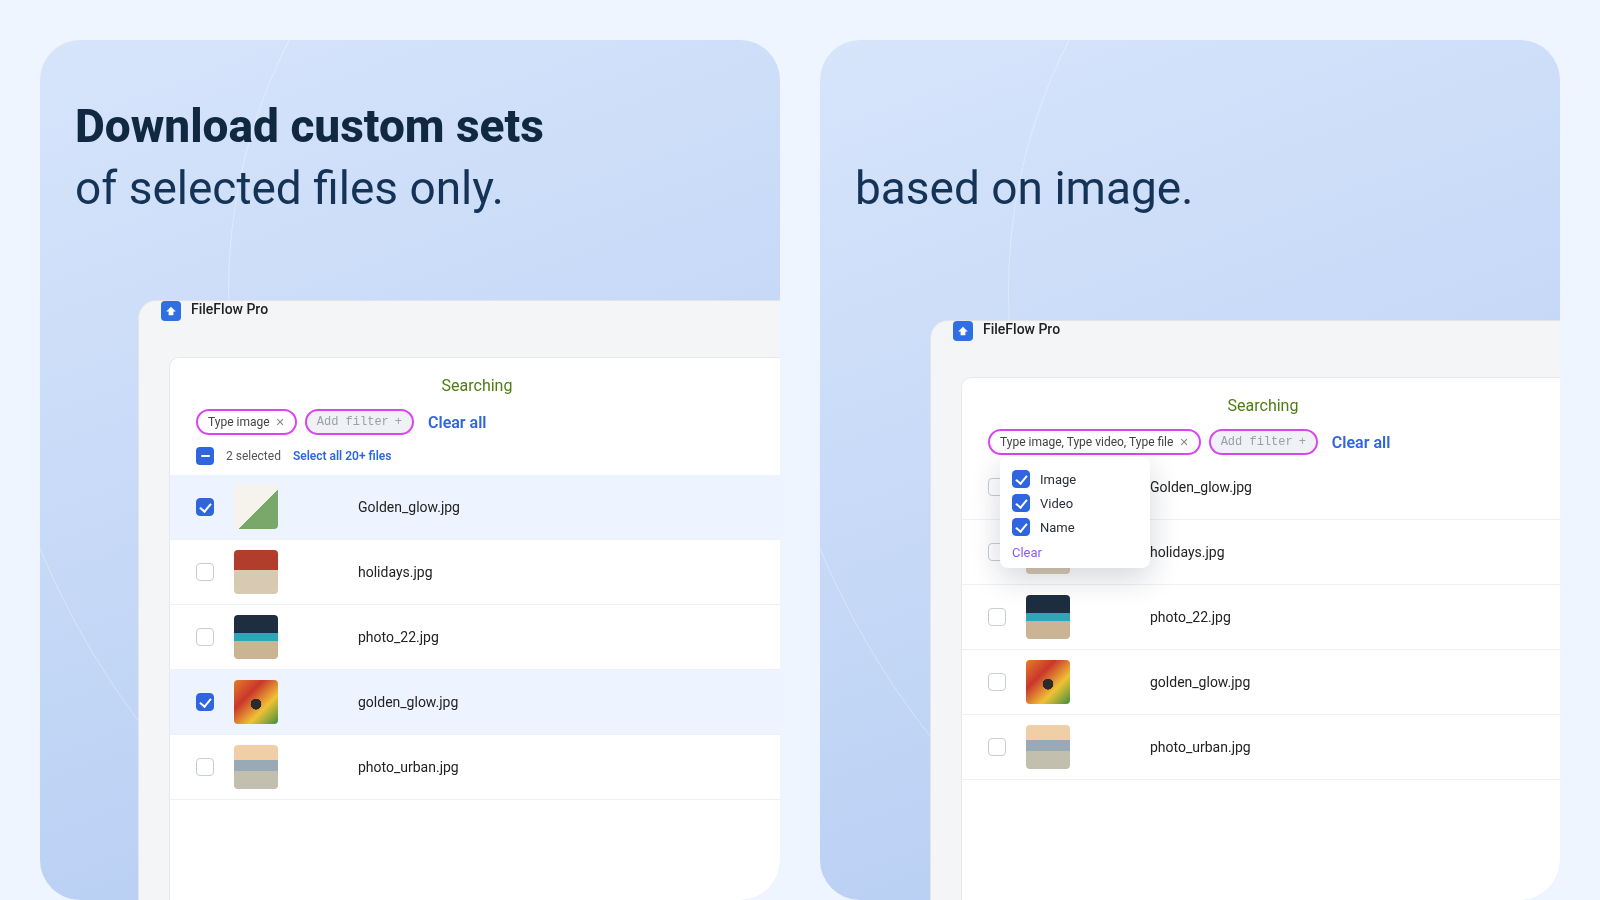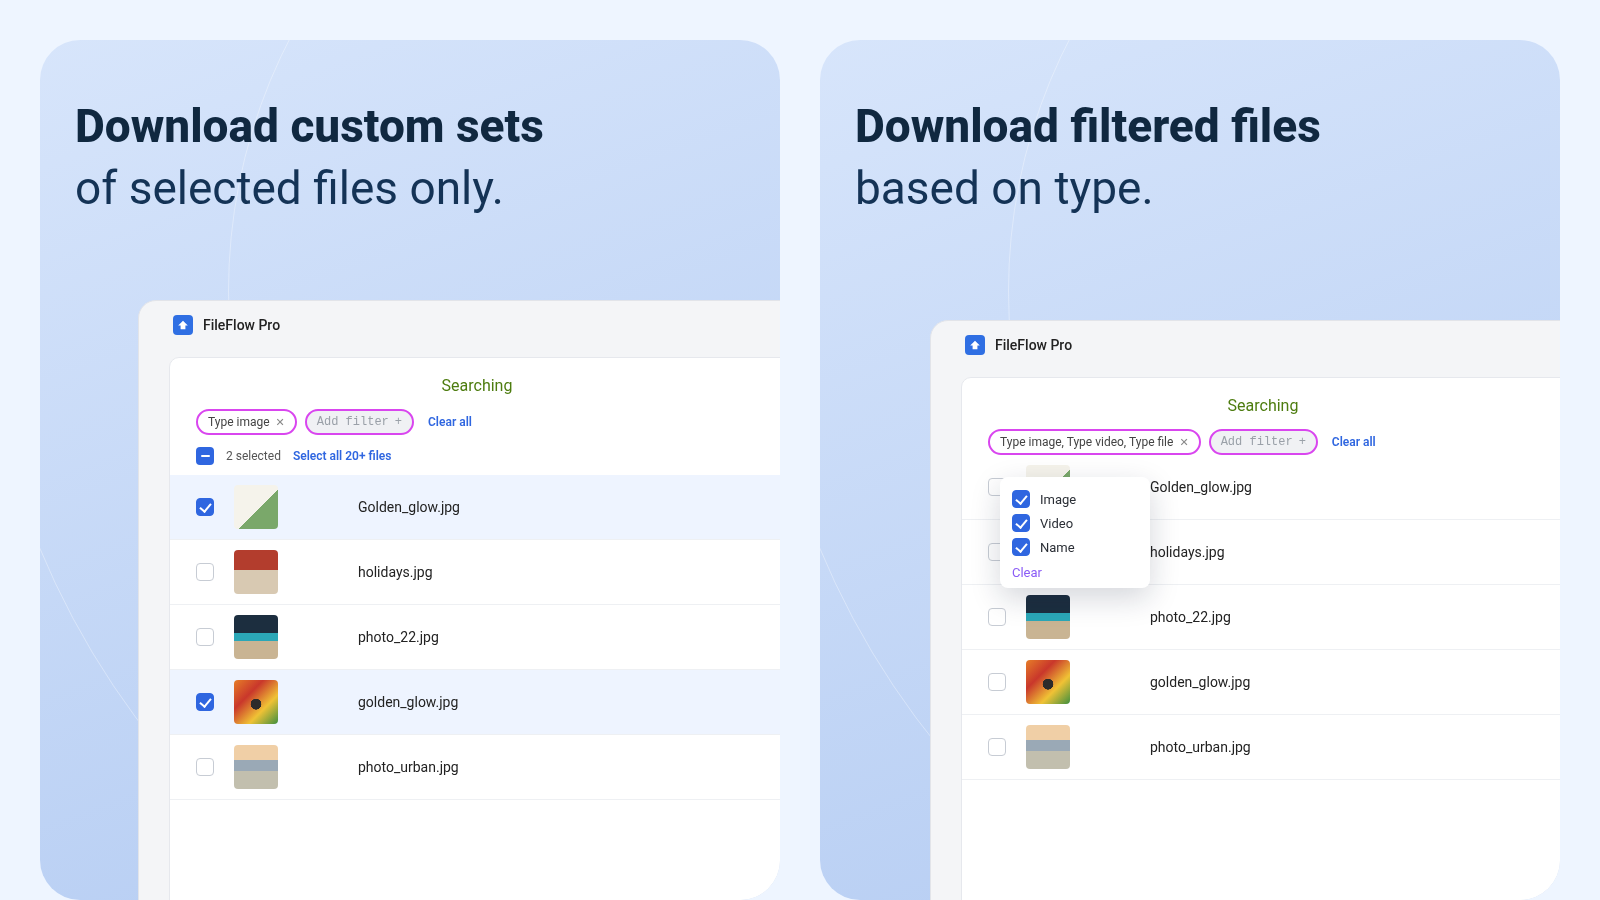--- a/index.html
+++ b/index.html
@@ -30,22 +30,22 @@
   .app {
     position:absolute; left:98px; right:-6px; bottom:-6px; top:260px;
     background:#f4f5f7;
     border-radius:18px 0 0 0;
     border:1px solid #e2e4e9;
     overflow:hidden; z-index:3;
   }
   .card.second .app { left:110px; top:280px; }
 
   .brandbar {
-    height:48px; display:flex; align-items:center; gap:10px;
-    padding:0 34px; color:#222; font-size:14px; font-weight:500;
+    height:48px; display:flex; gap:10px;
+    padding:0 22px; color:#222; font-size:14px; font-weight:500;
   }
   .brandbar .logo {
     width:20px; height:20px; background:#2f6fe3; border-radius:4px; position:relative;
   }
   .brandbar .logo::after{
     content:""; position:absolute; inset:4px; background:#fff;
     clip-path: polygon(50% 15%, 90% 55%, 70% 55%, 70% 85%, 30% 85%, 30% 55%, 10% 55%);
   }
 
   .panel {
@@ -57,21 +57,21 @@
   .search-label { color:#4d7c0f; font-size:16px; margin-bottom:14px;text-align:center; }
 
   .chips { display:flex; align-items:center; gap:8px; font-size:12px; }
   .chip {
     border:2px solid #d946ef; background:#fff; color:#444;
     border-radius:14px; padding:4px 10px; display:inline-flex; align-items:center; gap:6px;
   }
   .chip .x { color:#888; font-size:11px; }
   .chip.ghost { background:#f0f1f4; color:#9aa0a8;font-family:Liberation Mono, monospace; }
   .chip.ghost .plus { color:#9aa0a8; }
-  .linkish { color:#2f66e0; font-weight:600; font-size:12px; margin-left:6px; cursor:pointer; }
+  .linkish { color:#2f66e0; font-weight:600; font-size:16px; margin-left:6px; cursor:pointer; }
 
   .selectbar {
     display:flex; align-items:center; gap:12px;
     padding:12px 26px 10px 26px; font-size:12px; color:#555;
   }
   .selectbar .dash {
     width:18px;height:18px;border-radius:4px;background:#2f66e0;display:flex;align-items:center;justify-content:center;
   }
   .selectbar .dash::after{content:"";width:9px;height:2.5px;background:#fff;border-radius:2px;}
   .selectbar .sel-link { color:#2f66e0; font-weight:600; }
@@ -99,21 +99,21 @@
   .thumb.t1{ background:linear-gradient(135deg,#f5f3eb 55%, #7aa86a 55%);} 
   .thumb.t2{ background:linear-gradient(180deg,#b33d2d 0%, #b33d2d 45%, #d8c9b2 45%, #d8c9b2 100%);} 
   .thumb.t3{ background:linear-gradient(180deg,#1c2e3f 0 40%, #2ba7b7 40% 60%, #c9b493 60% 100%);}
   .thumb.t4{ background:radial-gradient(circle at 50% 55%, #2b2b2b 0 16%, transparent 17%), linear-gradient(135deg,#e67d28,#c9372b,#f0c235,#3f8f3f);}
   .thumb.t5{ background:linear-gradient(180deg,#f0cfa6 0 35%, #9aa9b6 35% 60%, #c2bfae 60% 100%);}
 
   .fname { color:#222; font-size:14px; margin-left:60px; }
 
   
   .pop {
-    position:absolute; left:12px; top:48px; width:150px;
+    position:absolute; left:12px; top:28px; width:150px;
     background:#fff; border-radius:8px;
     box-shadow:0 10px 30px rgba(18,30,55,0.18);
     padding:10px 12px 8px 12px; font-size:13px; color:#2b2f36;
   }
   .pop .opt{ display:flex; align-items:center; gap:10px; padding:3px 0;}
   .pop .clear { color:#8b5cf6; padding-top:6px; font-size:13px;}
   .chips-wrap{ position:relative; }
 </style>
 </head>
 <body>
@@ -178,22 +178,22 @@
     <span class="thumb t5"></span>
     <span class="fname">photo_urban.jpg</span>
   </div>
         </div>
     </div>
   </div>
 </div>
 
 <div class="card second">
   <div class="headline">
-    <b>Download filtered files</b><br>
-    <span>based on type.</span>
+    <br>
+    <span>based on image.</span>
   </div>
 
   <div class="app">
     <div class="brandbar">
       <span class="logo"></span>
       <span>FileFlow Pro</span>
     </div>
 
     <div class="panel">
       <div class="search-row">

